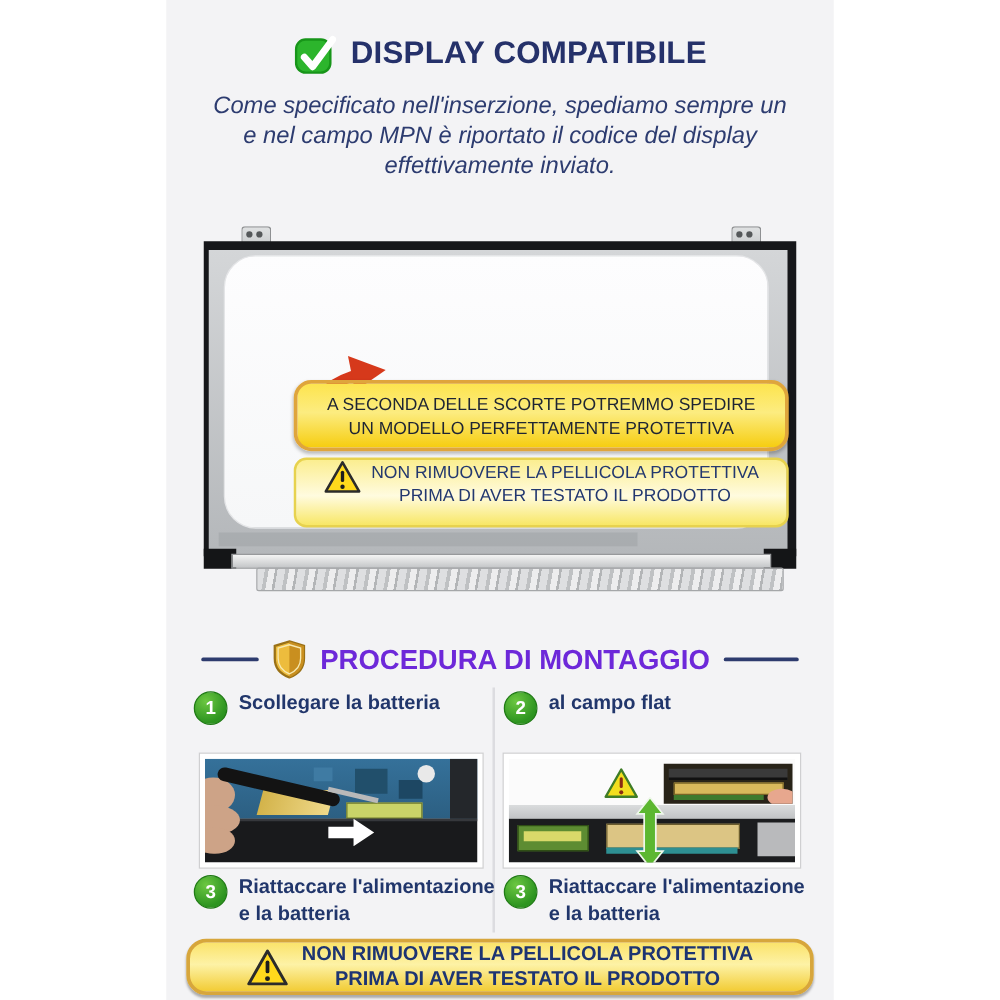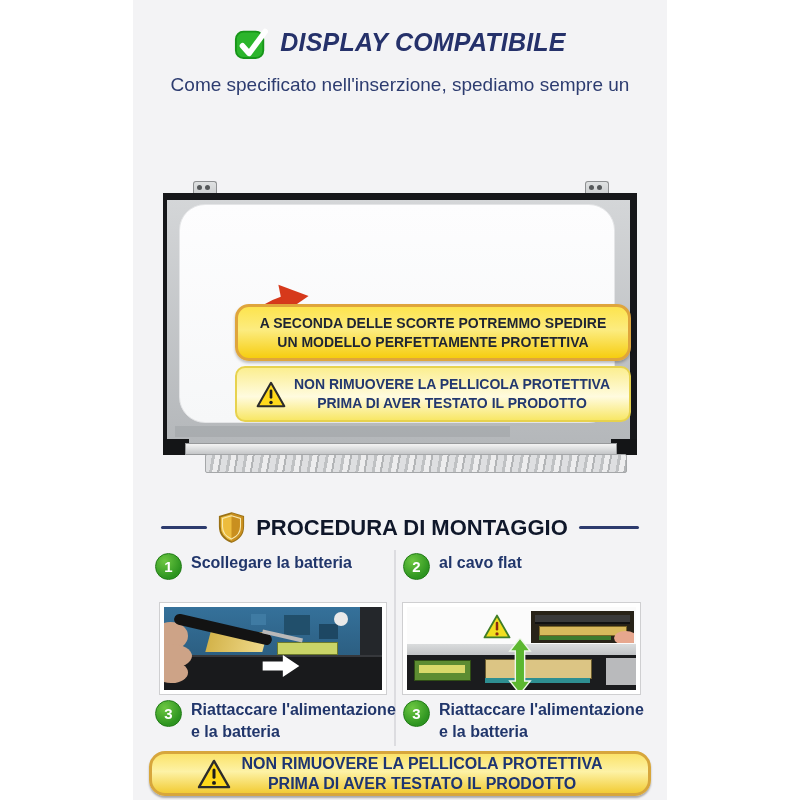--- a/index.html
+++ b/index.html
@@ -1,57 +1,57 @@
 <!DOCTYPE html>
 <html><head>
 <meta charset="utf-8">
 <style>
   html,body{margin:0;padding:0;background:#ffffff;}
   body{width:800px;height:800px;overflow:hidden;font-family:"Liberation Sans","DejaVu Sans",sans-serif;}
   .content{position:relative;width:534px;height:800px;margin:0 auto;background:#f3f3f5;}
 
   
-  .hdr{position:absolute;top:24px;left:0;width:100%;display:flex;align-items:center;justify-content:center;gap:12px;font-style:italic;}
+  .hdr{position:absolute;top:24px;left:0;width:100%;display:flex;align-items:center;justify-content:center;gap:12px;}
   .hdr h1{margin:0;font-size:25px;font-weight:bold;color:#25316a;letter-spacing:.2px;}
 
   
   .intro{position:absolute;top:73px;left:8px;width:518px;text-align:center;color:#2d3c70;font-size:19px;line-height:24px;}
-  .intro span{display:block;}
+  .intro span{display:block;font-style:italic;}
 
   
   .panel{position:absolute;left:30px;top:193px;width:474px;height:280px;}
   .bracket{position:absolute;top:-12px;width:22px;height:20px;background:linear-gradient(#dfe1e2,#c2c4c6);border:1px solid #8e9092;border-bottom:none;border-radius:3px 3px 0 0;}
   .bracket i{position:absolute;top:3px;width:5px;height:5px;border-radius:50%;background:#55585a;}
   .bracket i.h1{left:3px}.bracket i.h2{left:11px}
   .pbody{position:absolute;left:0;top:0;width:474px;height:252px;background:#16171a;}
   .bezel{position:absolute;left:4px;top:7px;right:7px;bottom:0;background:linear-gradient(180deg,#d4d6d8,#b4b7ba);}
   .screen{position:absolute;left:12px;top:4px;right:15px;bottom:22px;background:linear-gradient(180deg,#fdfdfe,#f6f7f8);border-radius:26px;border:1px solid #e4e5e7;}
   .bband{position:absolute;left:8px;right:120px;bottom:8px;height:11px;background:#a3a6a9;opacity:.65;}
   .rail{position:absolute;left:22px;top:250px;width:430px;height:10px;background:linear-gradient(#f4f4f4,#c4c6c8);border:1px solid #97999b;}
   .pcorner{position:absolute;top:246px;width:26px;height:16px;background:#141517;}
   .pcorner.l{left:0}.pcorner.r{right:0}
   .foil{position:absolute;left:42px;top:261px;width:420px;height:17px;border:1px solid #a5a7a9;border-radius:2px;
         background:repeating-linear-gradient(100deg,#dedfe1 0 6px,#bfc1c3 6px 9px,#ededee 9px 14px,#b3b5b7 14px 16px);}
 
   .redarrow{position:absolute;left:66px;top:88px;}
 
-  .note{position:absolute;left:72px;width:396px;box-sizing:border-box;display:flex;align-items:center;justify-content:center;text-align:center;font-weight:bold;}
+  .note{position:absolute;left:72px;width:396px;box-sizing:border-box;display:flex;justify-content:center;text-align:center;font-weight:normal;}
   .note .lines span{display:block;}
   .note1{top:111px;height:57px;border:3px solid #dfa53c;border-radius:14px;
          background:linear-gradient(180deg,#fde44e 0%,#fcec80 45%,#f6cd10 100%);
          box-shadow:0 2px 3px rgba(0,0,0,.25);color:#1e2433;font-size:14px;line-height:19px;flex-direction:column;}
   .note2{top:173px;height:56px;border:2px solid #e7d24e;border-radius:10px;
          background:linear-gradient(180deg,#fbee90,#fffbdf 55%,#f8e766);
          color:#23386f;font-size:14px;line-height:19px;gap:8px;}
 
   
   .proc{position:absolute;top:511px;left:0;width:100%;display:flex;align-items:center;justify-content:center;gap:11px;}
   .proc .dash{height:3px;background:#2d3b6e;border-radius:2px;}
   .proc .d1{width:46px}.proc .d2{width:60px}
-  .proc h2{margin:0;font-size:22px;font-weight:bold;color:#0f172a;}
+  .proc h2{margin:0;font-size:22px;font-weight:bold;color:#6d28d9;}
 
   .vdivider{position:absolute;left:261px;top:550px;width:2px;height:196px;background:#dcdce0;}
 
   
   .step{position:absolute;display:flex;gap:9px;align-items:flex-start;}
   .badge{width:25px;height:25px;border-radius:50%;flex:0 0 25px;margin-top:1px;
          background:radial-gradient(circle at 35% 28%,#6cc741,#2d9420 70%);border:1px solid #1f7a14;
          color:#fff;font-weight:bold;font-size:15px;display:flex;align-items:center;justify-content:center;}
   .stext{color:#21366b;font-weight:bold;font-size:16px;line-height:22px;}
   .stext span{display:block;}
@@ -112,20 +112,22 @@
   <div class="hdr">
     <svg width="34" height="36" viewBox="0 0 36 38">
       <rect x="2" y="8" width="29" height="28" rx="8" fill="#2cb52c" stroke="#179519" stroke-width="2"></rect>
       <path d="M9 23 L16 31 L33 8" stroke="#ffffff" stroke-width="6" fill="none" stroke-linecap="round" stroke-linejoin="round"></path>
     </svg>
     <h1>DISPLAY COMPATIBILE</h1>
   </div>
 
   <div class="intro">
     <span>Come specificato nell'inserzione, spediamo sempre un</span>
+    <span>e nel campo MPN è riportato il codice del display</span>
+    <span>effettivamente inviato.</span>
   </div>
 
   <div class="panel">
     <div class="bracket" style="left:30px">
         <i class="h1"></i>
         <i class="h2"></i>
       </div>
     <div class="bracket" style="left:422px">
         <i class="h1"></i>
         <i class="h2"></i>
@@ -182,21 +184,21 @@
   <div class="step s1">
     <div class="badge">1</div>
     <div class="stext">
       <span>Scollegare la batteria</span>
     </div>
   </div>
 
   <div class="step s2">
     <div class="badge">2</div>
     <div class="stext">
-      <span>al cavo flat</span>
+      <span>al campo flat</span>
     </div>
   </div>
 
   <div class="photo photoL">
     <div class="ph-in">
       <div class="mobo"></div>
       <div class="chip c1"></div>
       <div class="chip c2"></div>
       <div class="chip c3"></div>
       <div class="goldflex"></div>

